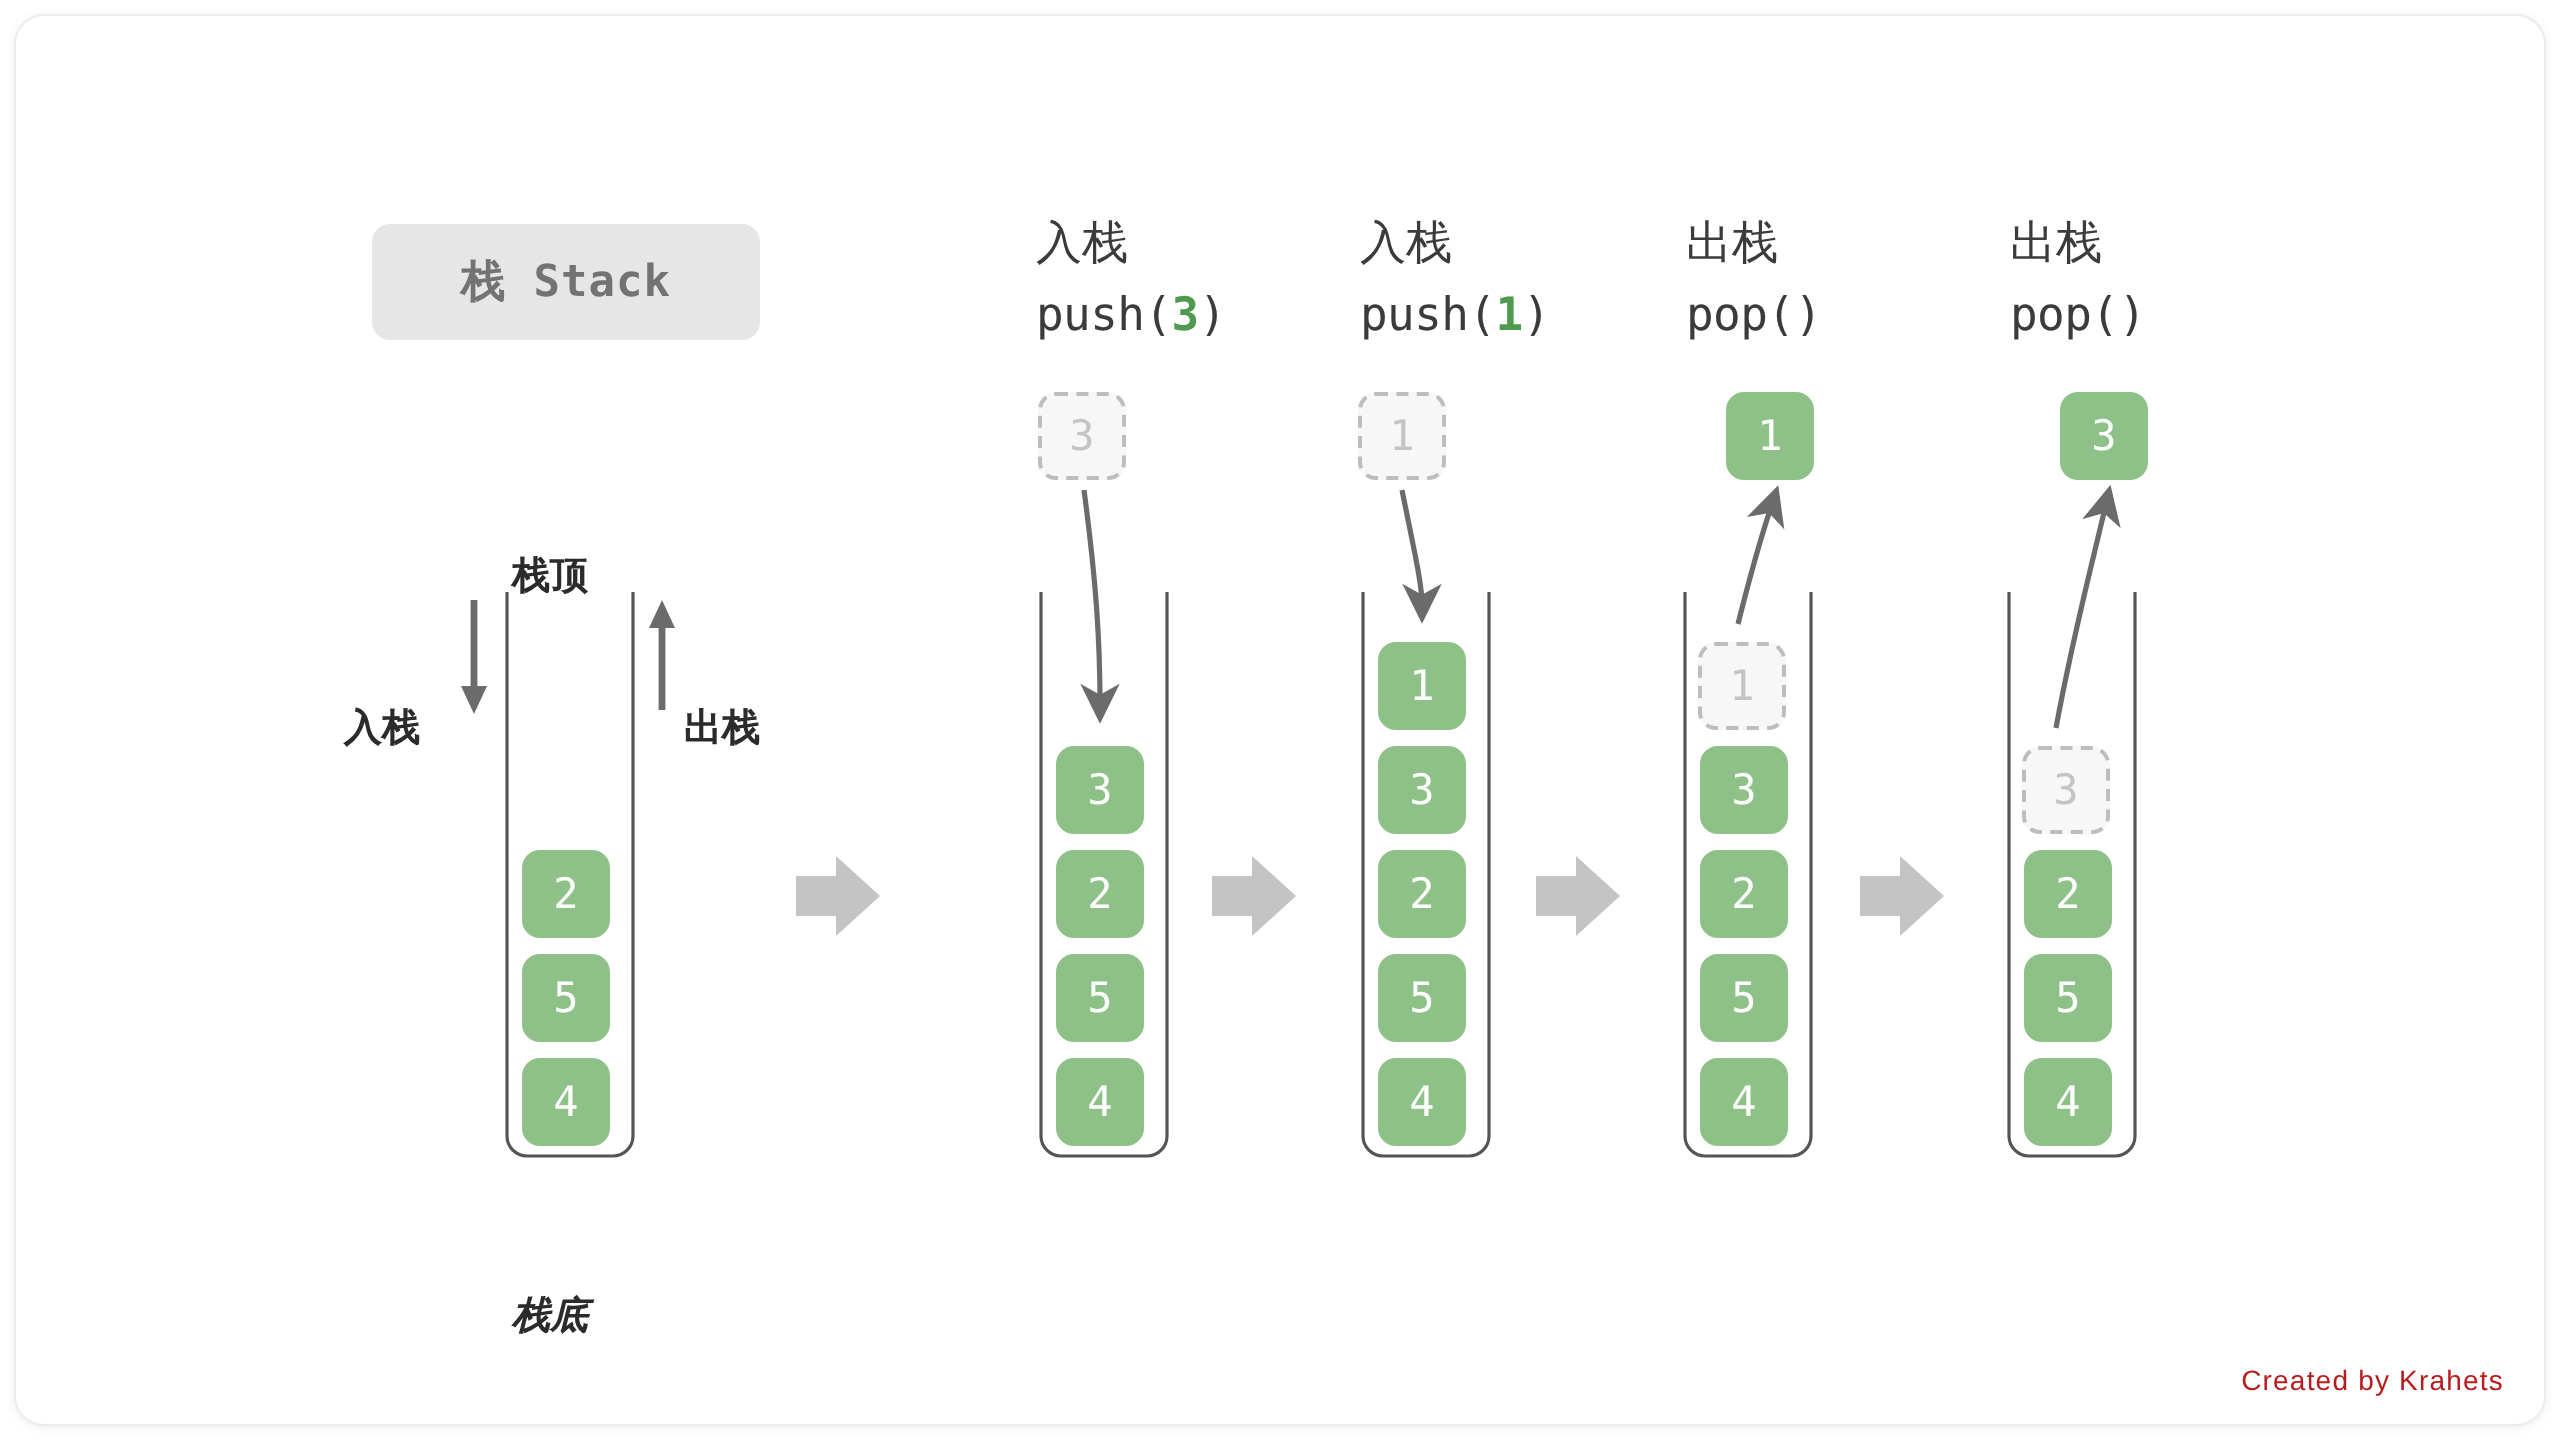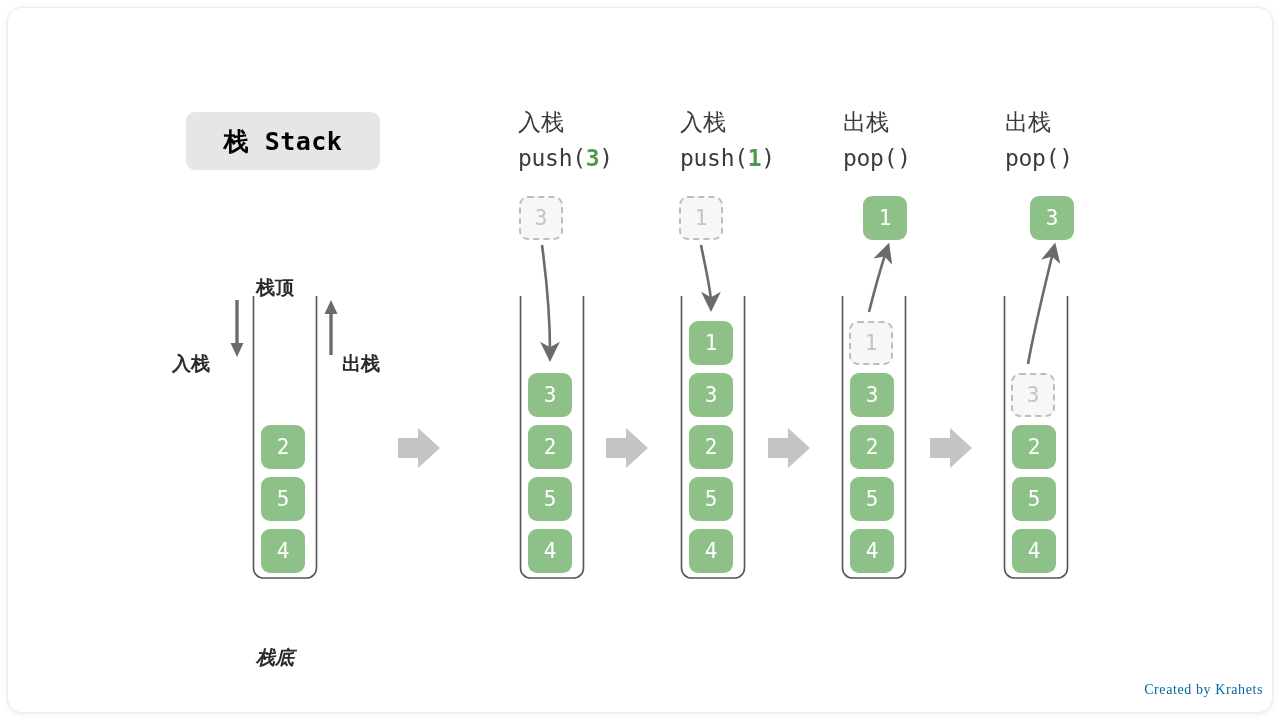--- a/index.html
+++ b/index.html
@@ -41,23 +41,23 @@
     width: 194px;
     height: 58px;
     background: #e6e6e6;
     border-radius: 9px;
     display: flex;
     align-items: center;
     justify-content: center;
   }
   #title-badge .t {
     font-family: "DejaVu Sans Mono", "Liberation Mono", monospace;
-    font-size: 25px;
+    font-size: 22px;
     font-weight: bold;
-    color: #000000;
+    color: #737373;
     letter-spacing: 0.5px;
     white-space: nowrap;
   }
 
   
   .op-head {
     width: 160px;
     text-align: left;
     line-height: 36px;
     white-space: nowrap;
@@ -108,25 +108,25 @@
     font-family: "DejaVu Sans", "Liberation Sans", sans-serif;
     font-size: 19px;
     font-weight: bold;
     color: #2b2b2b;
     white-space: nowrap;
     margin-top: 31px;
   }
 
   
   #footer {
-    right: 17px;
+    right: 28px;
     bottom: 22px;
-    font-family: Liberation Serif, serif;
+    font-family: Liberation Sans, sans-serif;
     font-size: 14px;
-    color: #0369a1;
+    color: #b91c1c;
     letter-spacing: 0.6px;
     white-space: nowrap;
   }
 
   .ovl { position: absolute; left: 0; top: 0; width: 1280px; height: 720px; pointer-events: none; overflow: visible; }
 </style>
 </head>
 <body>
 
 <div id="canvas">

